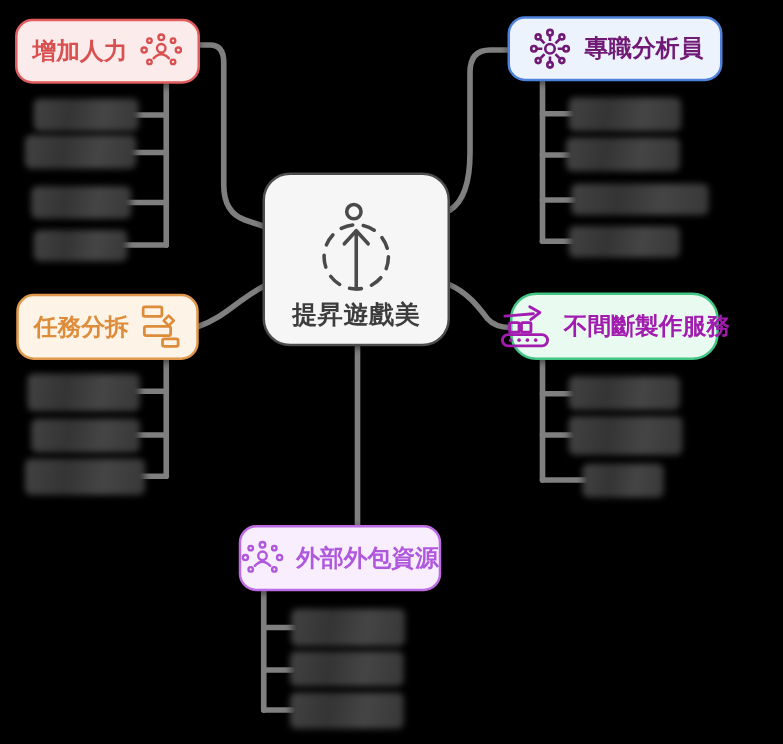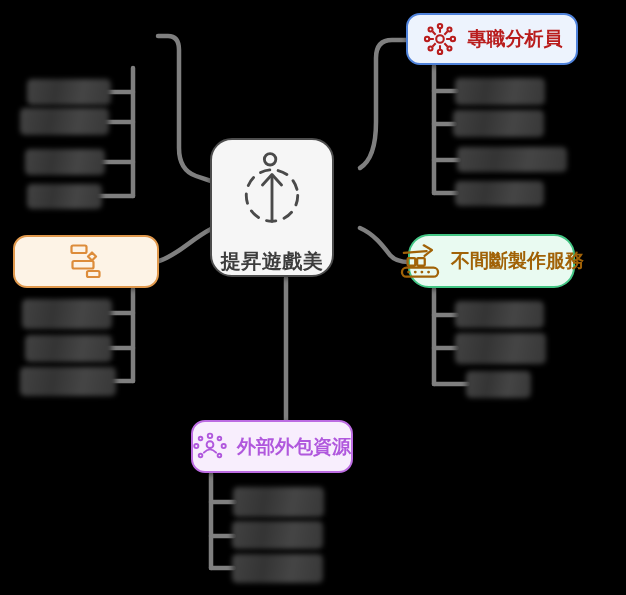--- a/index.html
+++ b/index.html
@@ -6,27 +6,27 @@
   body{font-family:"DejaVu Sans","Liberation Sans",sans-serif;}
   .canvas{position:relative;width:626px;height:595px;background:#000;overflow:hidden;}
   svg.connectors{position:absolute;left:0;top:0;z-index:1;}
   svg.connectors path{fill:none;stroke:#7f7f7f;stroke-width:4.5;stroke-linecap:round;}
   .node{position:absolute;z-index:3;display:flex;align-items:center;justify-content:center;
         gap:10px;box-sizing:border-box;border-radius:14px;border:2.5px solid;
         font-size:19px;font-weight:600;white-space:nowrap;
         box-shadow:0 2px 5px rgba(0,0,0,.45);}
   .node .icon{flex:0 0 auto;display:block;}
   .node-red{left:12px;top:15px;width:148px;height:52px;background:#fcebeb;border-color:#e15d5d;color:#d95050;}
-  .node-blue{left:406px;top:13px;width:172px;height:52px;background:#edf3fd;border-color:#4f82da;color:#b91c1c;}
+  .node-blue{left:406px;top:13px;width:172px;height:52px;background:#edf3fd;border-color:#4f82da;color:#701a75;}
   .node-orange{left:13px;top:235px;width:146px;height:53px;background:#fdf3e6;border-color:#e0984c;color:#dd8c3a;}
-  .node-green{left:408px;top:234px;width:167px;height:54px;background:#e9faf1;border-color:#43c584;color:#a16207;border-radius:21px;}
+  .node-green{left:408px;top:234px;width:167px;height:54px;background:#e9faf1;border-color:#43c584;color:#a21caf;border-radius:21px;}
   .node-purple{left:191px;top:420px;width:162px;height:53px;background:#f8eefd;border-color:#bc6ce2;color:#b058dd;}
-  .node-center{left:210px;top:138px;width:124px;height:139px;background:#f6f6f6;border-color:#4d4d4d;
+  .node-center{left:210px;top:138px;width:150px;height:139px;background:#f6f6f6;border-color:#4d4d4d;
                color:#4a4a4a;border-radius:22px;border-width:2px;flex-direction:column;gap:2px;
-               padding-top:6px;justify-content:space-between;}
+               padding-top:6px;}
   .center-text{font-size:20px;line-height:27px;color:#3d3d3d;font-weight:600;letter-spacing:.5px;text-align:center;}
   .redacted{position:absolute;z-index:2;border-radius:5px;filter:blur(2.6px);
             background:linear-gradient(100deg,#424242 0%,#343434 35%,#454545 65%,#373737 100%);}
 </style>
 </head>
 <body>
 
 <div class="canvas">
 
   <svg class="connectors" width="626" height="595" viewBox="0 0 626 595">
@@ -64,20 +64,36 @@
       <g fill="none" stroke="currentColor" stroke-width="3">
         <circle cx="48" cy="52" r="27" stroke-dasharray="10 9" stroke-linecap="round"></circle>
         <path d="M48 79 V32" stroke-linecap="round"></path>
         <path d="M38 41 L48 30 L58 41" stroke-linejoin="round" stroke-linecap="round"></path>
         <circle cx="46" cy="14" r="6" fill="#f6f6f6"></circle>
       </g>
     </svg>
     <div class="center-text">提昇遊戲美</div>
   </div>
 
+  <div class="node node-red">
+    <span>增加人力</span>
+    <svg class="icon" width="34" height="30" viewBox="0 0 36 30">
+      <g fill="none" stroke="currentColor" stroke-width="2">
+        <circle cx="18" cy="12.5" r="3.6"></circle>
+        <path d="M11.5 21 q6.5 -7 13 0" stroke-linecap="round"></path>
+        <circle cx="18" cy="3.2" r="2.4"></circle>
+        <circle cx="8" cy="6" r="1.9"></circle>
+        <circle cx="28" cy="6" r="1.9"></circle>
+        <circle cx="3.5" cy="14" r="2.2"></circle>
+        <circle cx="32.5" cy="14" r="2.2"></circle>
+        <circle cx="8" cy="24" r="1.9"></circle>
+        <circle cx="28" cy="24" r="1.9"></circle>
+      </g>
+    </svg>
+  </div>
 
   <div class="node node-blue">
     <svg class="icon" width="36" height="36" viewBox="0 0 38 38">
       <g fill="none" stroke="currentColor" stroke-width="2.2">
         <circle cx="19" cy="19" r="4"></circle>
         <path d="M25.5 19 H30 M12.5 19 H8 M19 12.5 V8 M19 25.5 V30
                  M23.6 14.4 L26.8 11.2 M14.4 14.4 L11.2 11.2
                  M23.6 23.6 L26.8 26.8 M14.4 23.6 L11.2 26.8"></path>
         <circle cx="32.6" cy="19" r="2.3"></circle>
         <circle cx="5.4" cy="19" r="2.3"></circle>
@@ -86,20 +102,21 @@
         <circle cx="29" cy="9" r="2.1"></circle>
         <circle cx="9" cy="9" r="2.1"></circle>
         <circle cx="29" cy="29" r="2.1"></circle>
         <circle cx="9" cy="29" r="2.1"></circle>
       </g>
     </svg>
     <span>專職分析員</span>
   </div>
 
   <div class="node node-orange">
+    <span>任務分拆</span>
     <svg class="icon" width="32" height="35" viewBox="0 0 32 35">
       <g fill="none" stroke="currentColor" stroke-width="2.2" stroke-linejoin="round">
         <rect x="1.5" y="1.5" width="15" height="7.5" rx="1.5"></rect>
         <path d="M22 8.5 L26 12.5 L22 16.5 L18 12.5 Z"></path>
         <rect x="2.5" y="17" width="21" height="7.5" rx="1.5"></rect>
         <rect x="17" y="27" width="12.5" height="6" rx="1.5"></rect>
       </g>
     </svg>
   </div>
 

